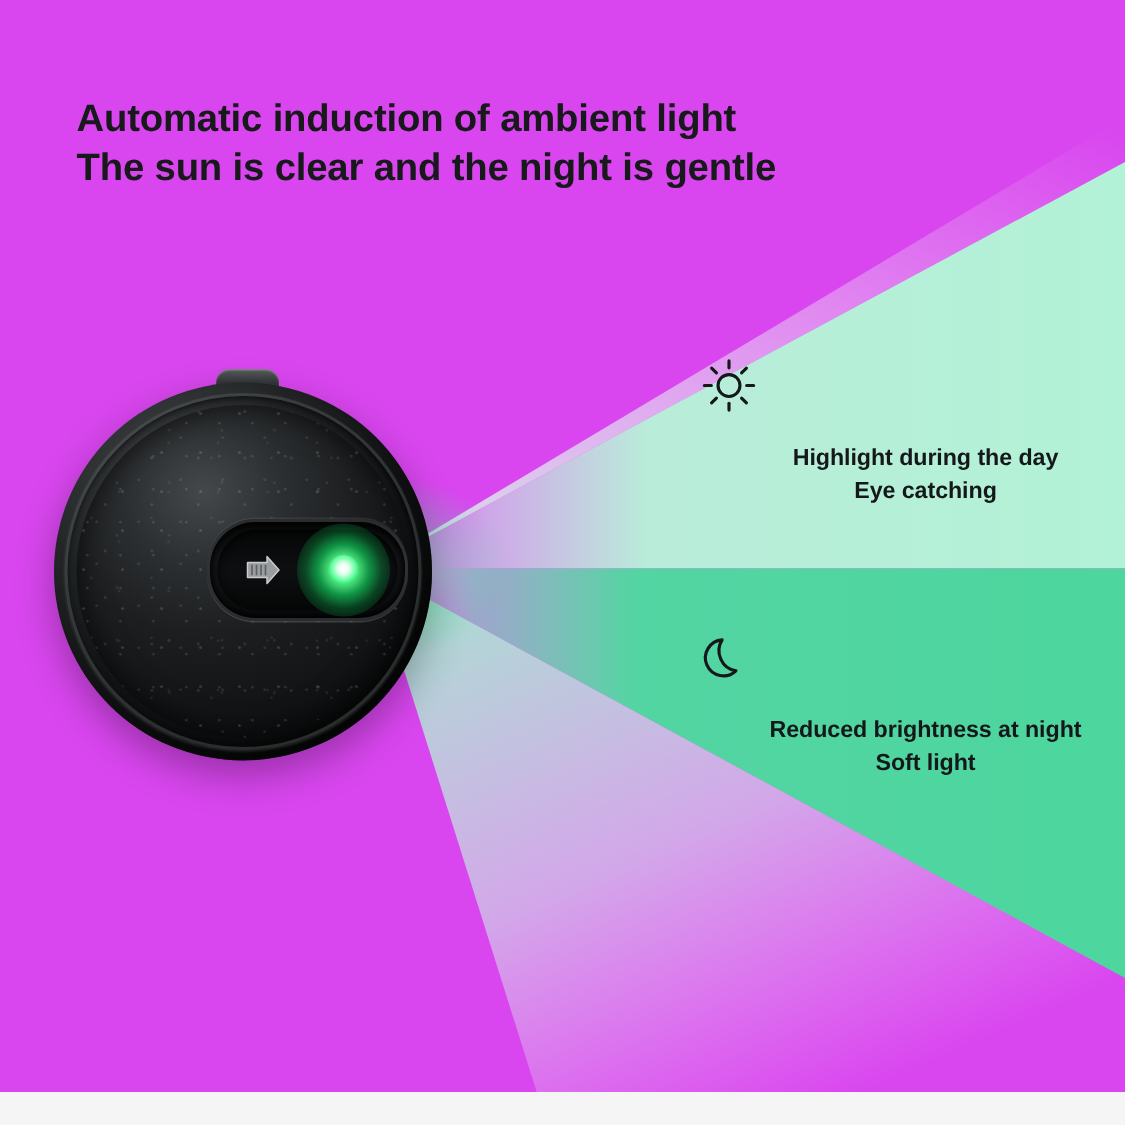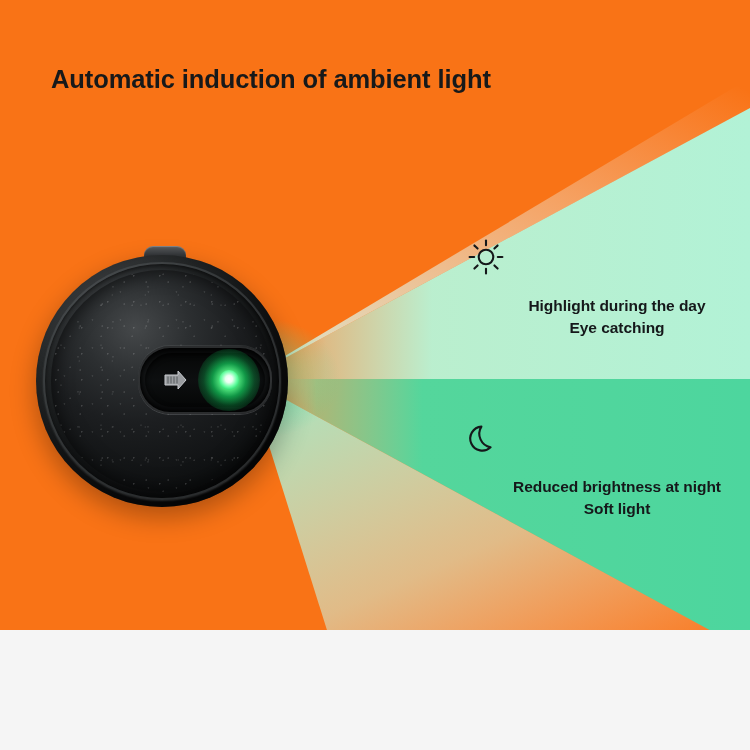--- a/index.html
+++ b/index.html
@@ -10,22 +10,22 @@
   body {
     width: 750px;
     height: 750px;
     background: #f5f5f5;
     font-family: "Liberation Sans", "DejaVu Sans", sans-serif;
     overflow: hidden;
   }
   #stage {
     position: relative;
     width: 750px;
-    height: 630px;
-    background: #f97316;
+    height: 728px;
+    background: #d946ef;
     overflow: hidden;
   }
 
   
   .headline {
     position: absolute;
     left: 51px;
     top: 63px;
     z-index: 40;
     color: #17191a;
@@ -249,20 +249,21 @@
 
     <polygon points="248,379 750,379 750,652 248,379" fill="url(#gradLower)"></polygon>
 
     <polygon points="248,379 750,652 750,735 360,735" fill="url(#gradFootFade)"></polygon>
 
     <ellipse cx="262" cy="378" rx="78" ry="60" fill="url(#gradLedBloom)"></ellipse>
   </svg>
 
   <div class="headline">
     <span class="headline-line">Automatic induction of ambient light</span>
+    <span class="headline-line">The sun is clear and the night is gentle</span>
   </div>
 
   <div id="device">
     <div class="device-nub"></div>
     <div class="device-body">
       <div class="device-rim"></div>
       <div class="device-face">
         <div class="device-speckle"></div>
       </div>
 

